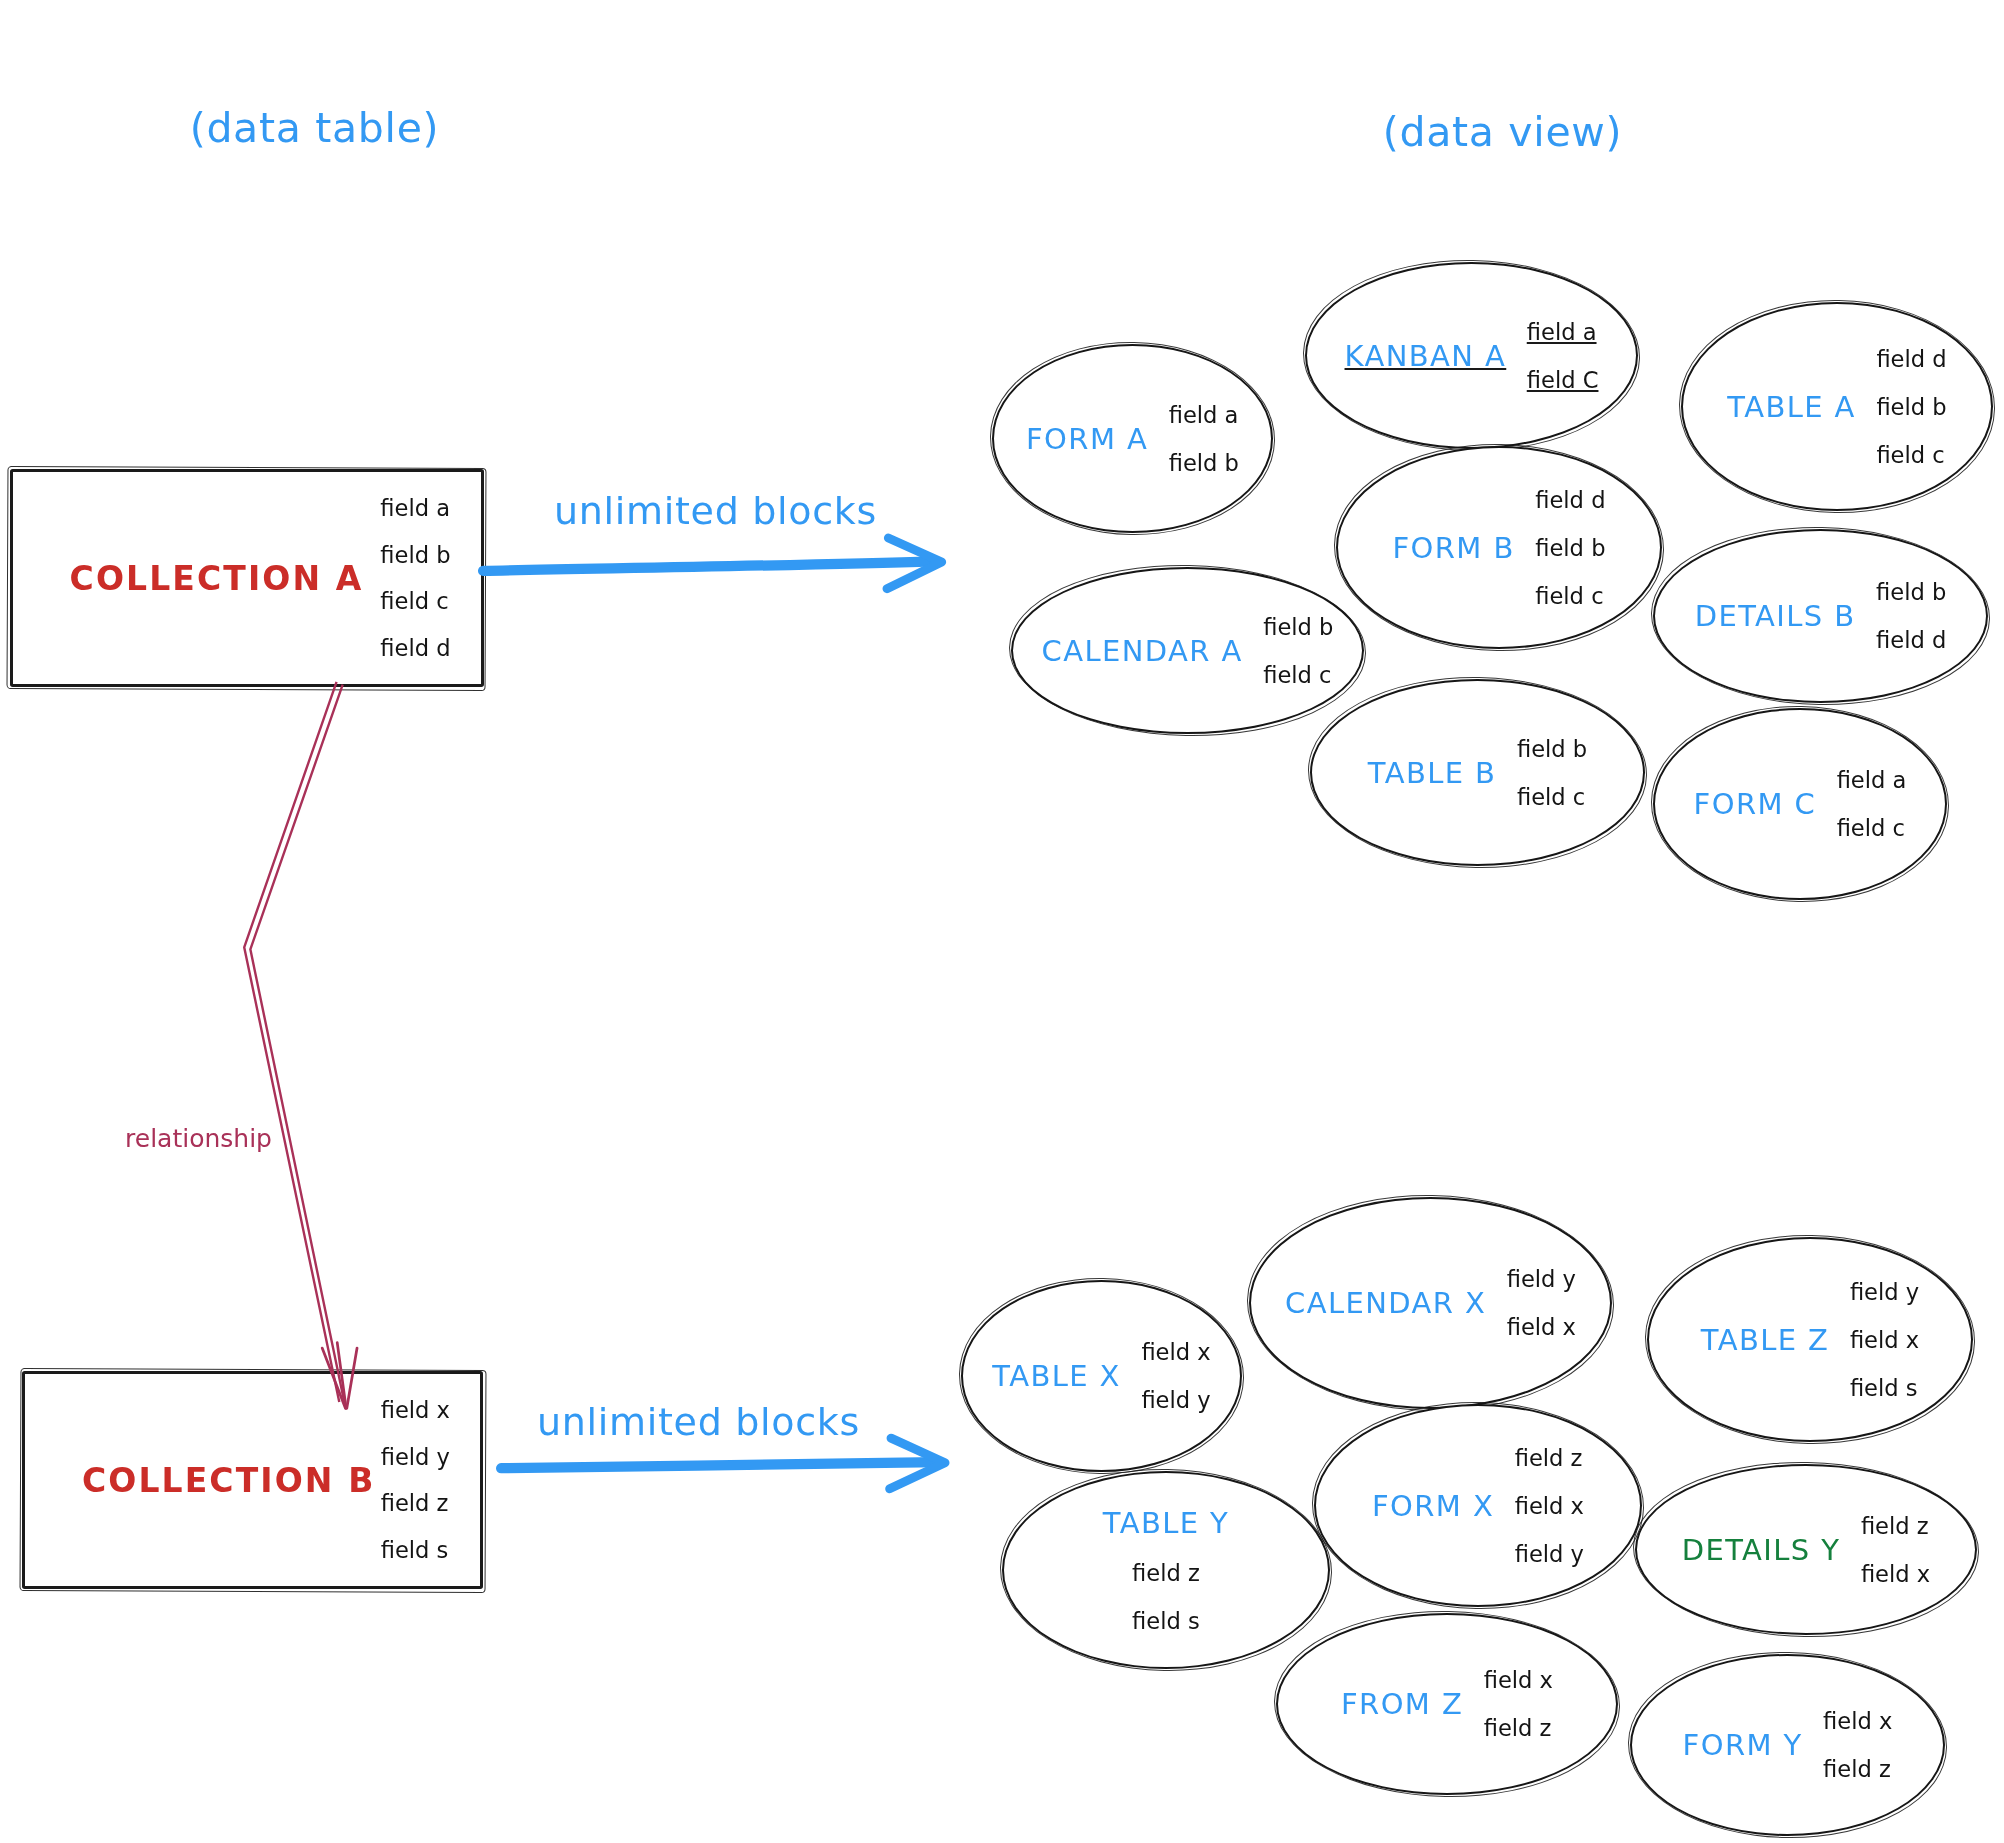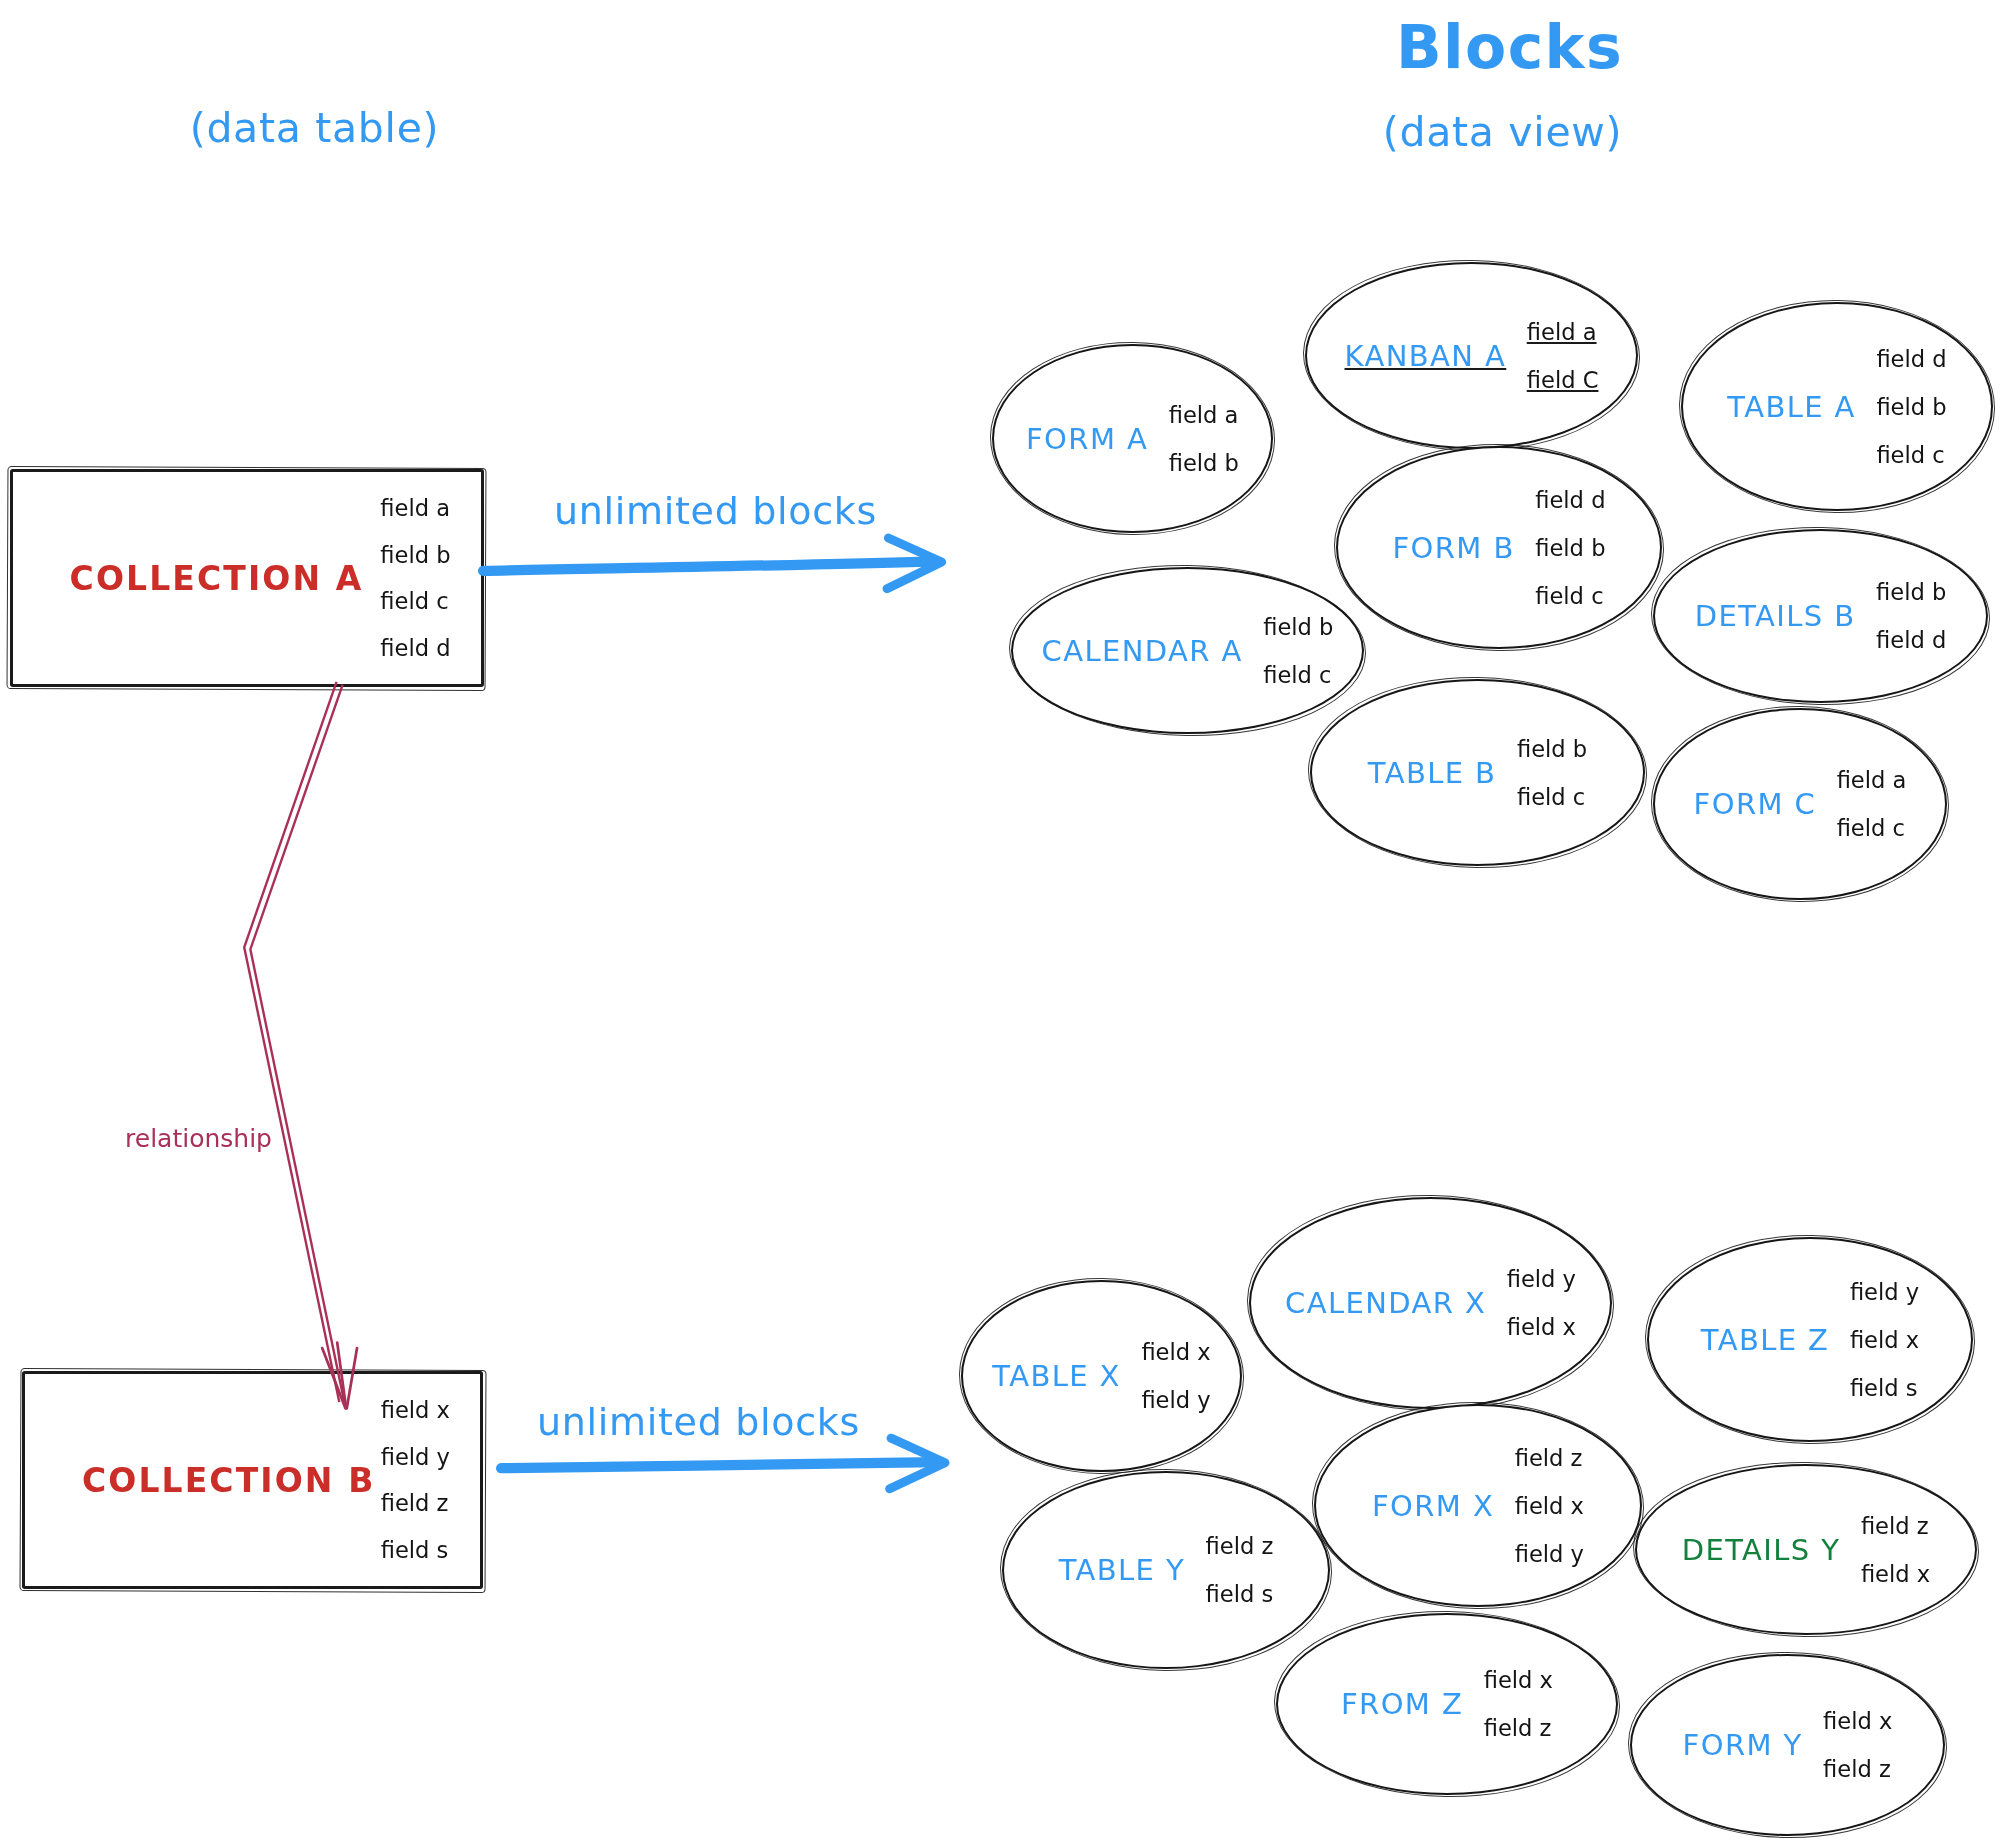--- a/index.html
+++ b/index.html
@@ -35,21 +35,20 @@
   .arrow-label{position:absolute;text-align:center;color:#3399f3;font-size:38px;font-weight:500;letter-spacing:0.7px;white-space:nowrap;}
   .rel-label{position:absolute;text-align:center;color:#a93158;font-size:25px;font-weight:500;white-space:nowrap;}
   svg{position:absolute;overflow:visible;}
 </style>
 </head>
 <body>
 
 <div id="canvas">
 
   <div class="col-sub" style="left:109px;top:104px;width:411px;">(data table)</div>
-  <div class="col-title" style="left:1304px;top:12.3px;width:411px;">Blocks</div>
   <div class="col-sub" style="left:1297px;top:108px;width:411px;">(data view)</div>
 
   <div class="collection-box" style="left:9.6px;top:469px;width:474px;height:218px;">
     <span class="collection-title">COLLECTION A</span>
     <div class="fields-col">
       <span>field a</span>
       <span>field b</span>
       <span>field c</span>
       <span>field d</span>
     </div>
@@ -170,21 +169,21 @@
 
   <div class="ellipse" style="left:1647px;top:1237px;width:326px;height:205px;">
     <span class="blk-label">TABLE Z</span>
     <div class="blk-fields">
       <span>field y</span>
       <span>field x</span>
       <span>field s</span>
     </div>
   </div>
 
-  <div class="ellipse" style="left:1002px;top:1471px;width:328px;height:198px;">
+  <div class="ellipse" style="left:1002px;top:1471px;width:328px;height:198px;flex-direction:column;">
     <span class="blk-label">TABLE Y</span>
     <div class="blk-fields">
       <span>field z</span>
       <span>field s</span>
     </div>
   </div>
 
   <div class="ellipse" style="left:1314px;top:1404px;width:328px;height:203px;">
     <span class="blk-label">FORM X</span>
     <div class="blk-fields">

